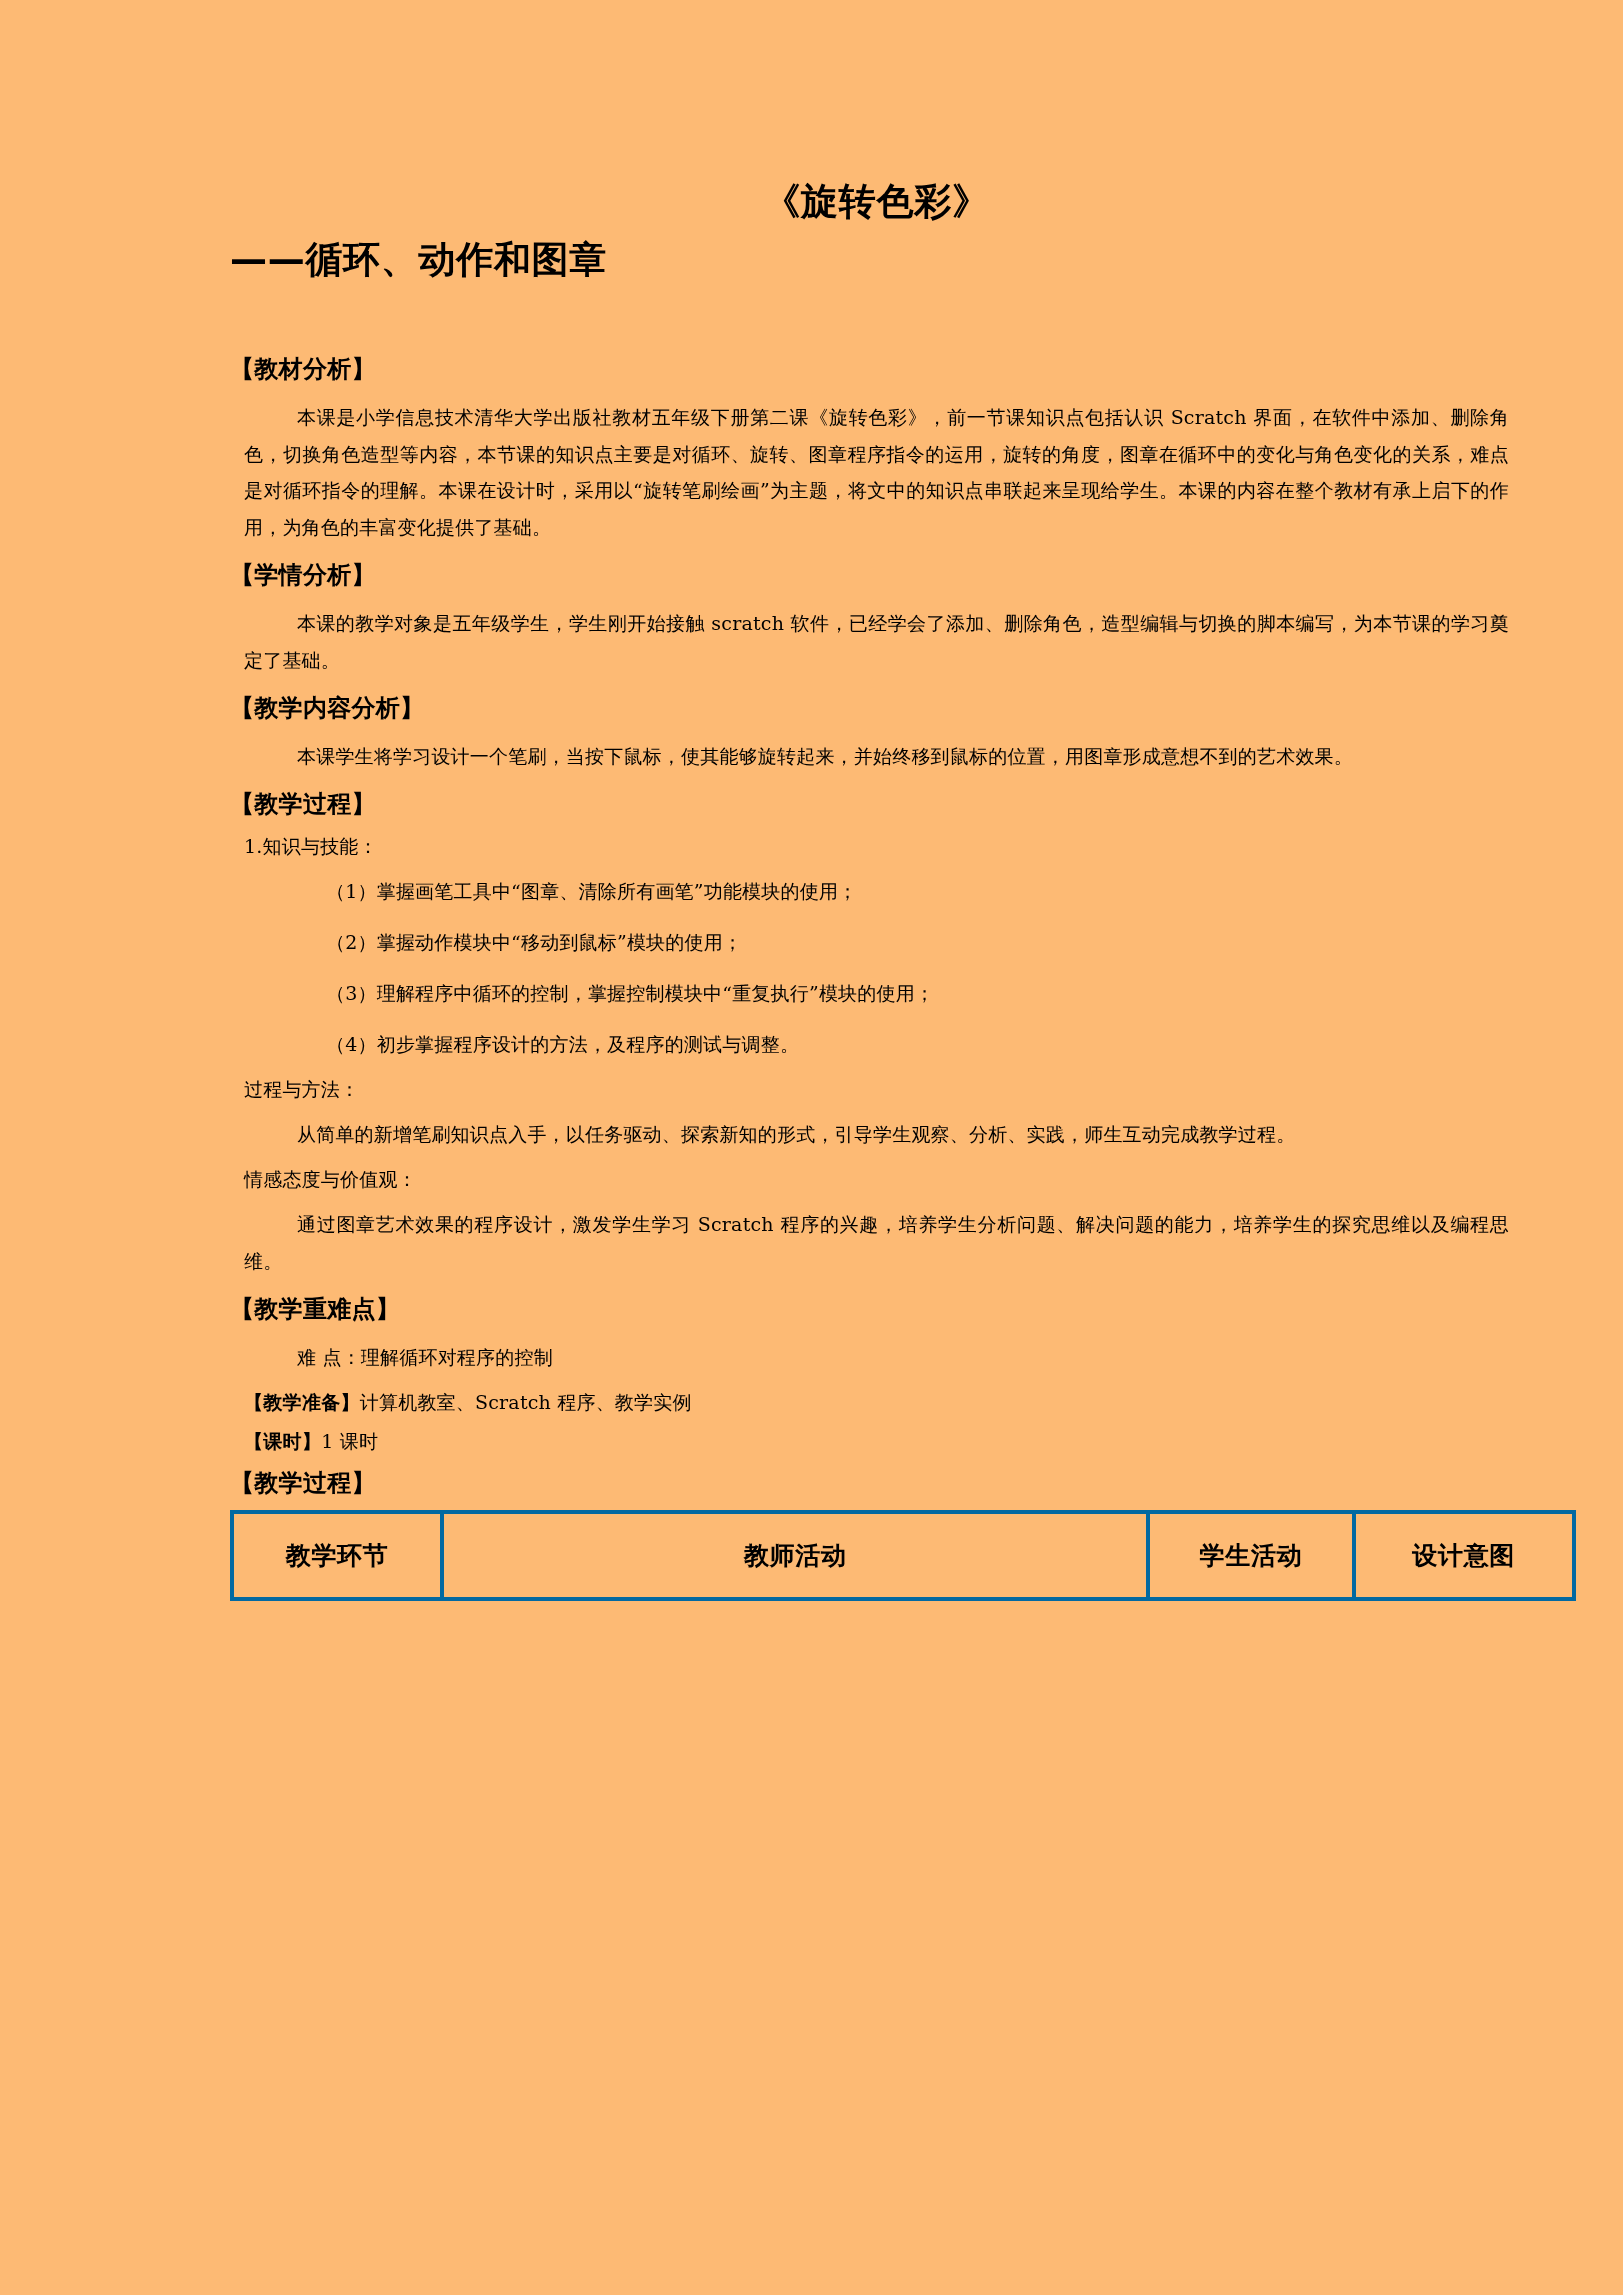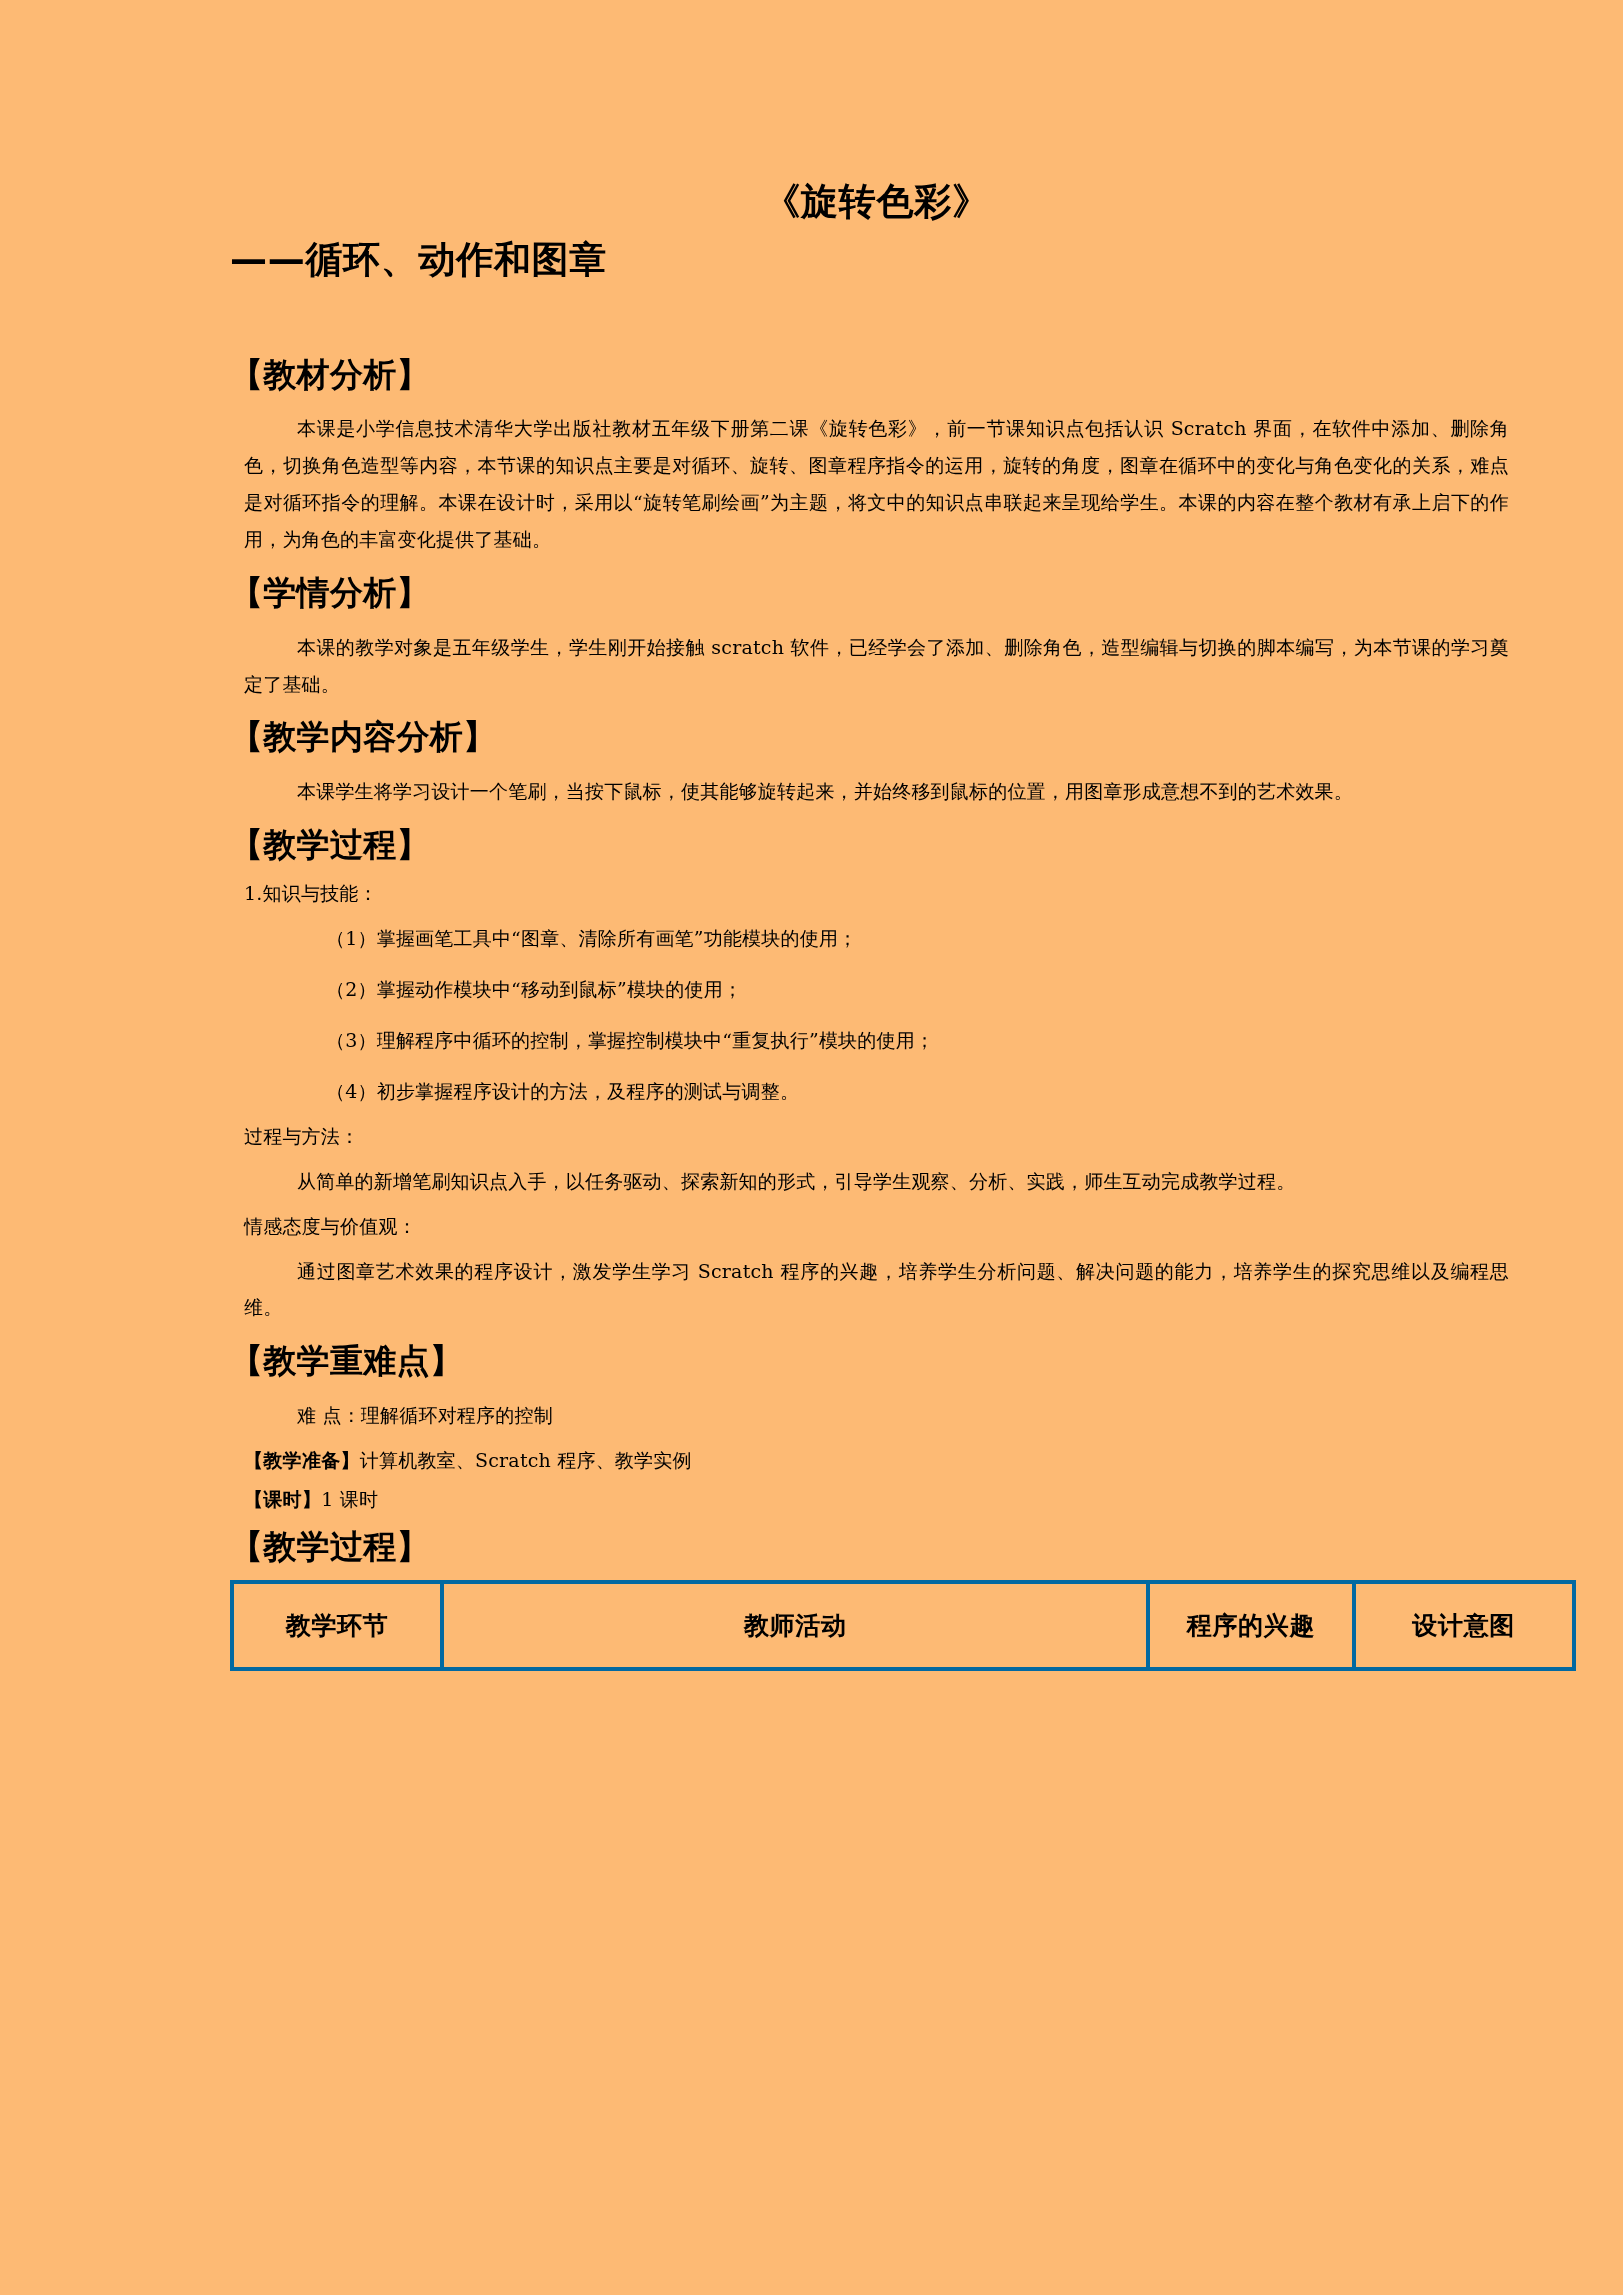--- a/index.html
+++ b/index.html
@@ -52,21 +52,21 @@
     white-space: nowrap;
   }
 
   
   .body-area {
     margin-top: 76px;
   }
   .sec-head {
     font-family: "DejaVu Sans", "Liberation Sans", sans-serif;
     font-weight: bold;
-    font-size: 33px;
+    font-size: 24px;
     line-height: 1.30;
     margin: 0;
     letter-spacing: 0.3px;
   }
   .para {
     font-size: 19px;
     line-height: 1.94;
     margin: 14px;
     text-align: justify;
     text-justify: inter-ideograph;
@@ -150,21 +150,21 @@
 
       <p class="para plain"><span class="inline-bold">【课时】</span><span>1 课时</span></p>
 
       <div class="sec-head">【教学过程】</div>
 
       <table class="proc-table">
         <thead>
           <tr>
             <th class="col-stage">教学环节</th>
             <th class="col-teacher">教师活动</th>
-            <th class="col-student">程序的兴趣</th>
+            <th class="col-student">学生活动</th>
             <th class="col-intent">设计意图</th>
           </tr>
         </thead>
       </table>
 
     </div>
   </div>
 </div>
 
 

